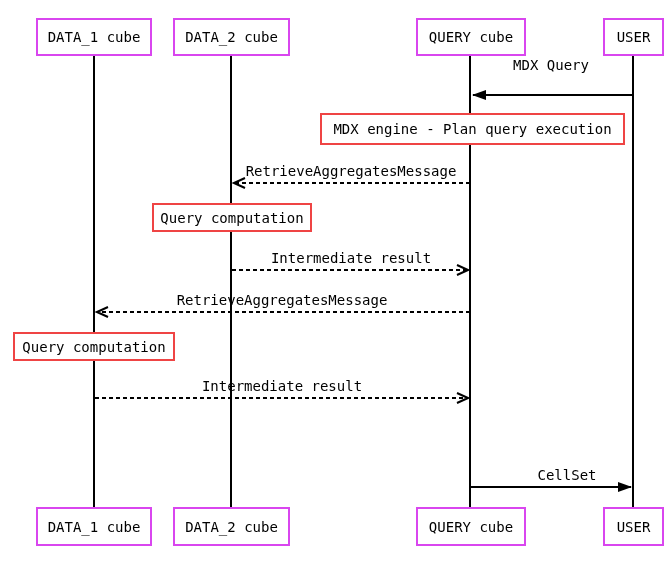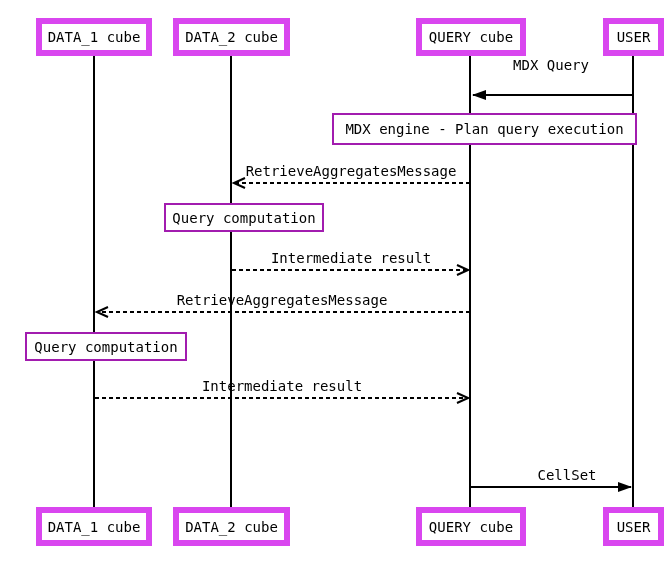--- a/index.html
+++ b/index.html
@@ -17,39 +17,38 @@
     overflow: hidden;
   }
   svg.wires {
     position: absolute;
     left: 0;
     top: 0;
   }
   .actor {
     position: absolute;
     box-sizing: border-box;
-    border: 6px solid #d946ef;
+    border: 2px solid #d946ef;
     background: #ffffff;
     display: flex;
     align-items: center;
     justify-content: center;
     font-size: 14px;
     white-space: nowrap;
   }
   .activity {
     position: absolute;
     box-sizing: border-box;
-    border: 2px solid #a21caf;
+    border: 2px solid #ef4444;
     background: #ffffff;
     display: flex;
     align-items: center;
     justify-content: center;
     font-size: 14px;
     white-space: nowrap;
-    margin-left: 12px;
   }
   .msg-label {
     position: absolute;
     transform: translateX(-50%);
     font-size: 14px;
     line-height: 16px;
     white-space: nowrap;
   }
 </style>
 </head>

